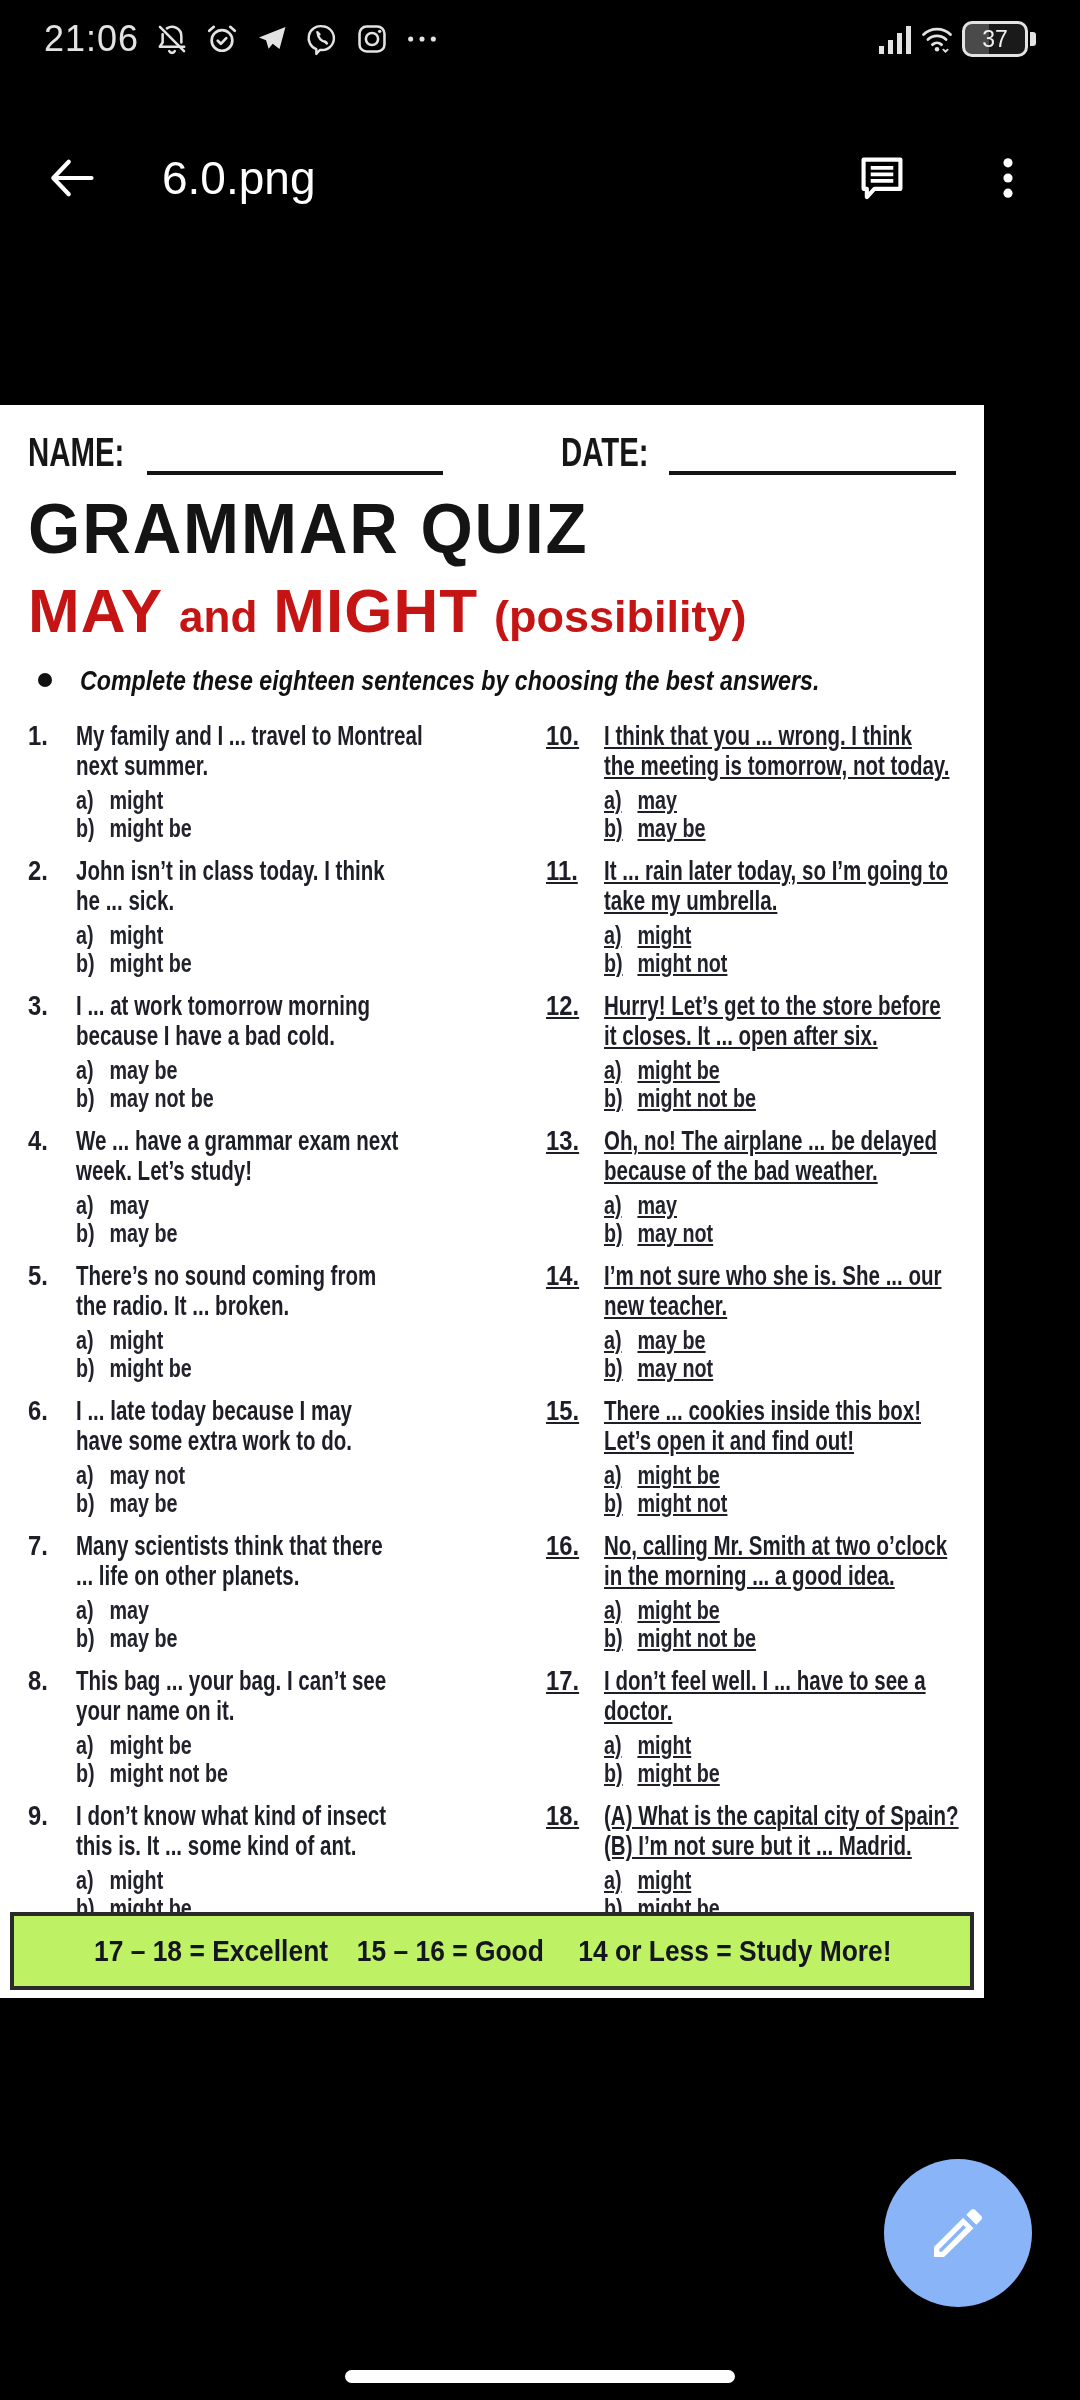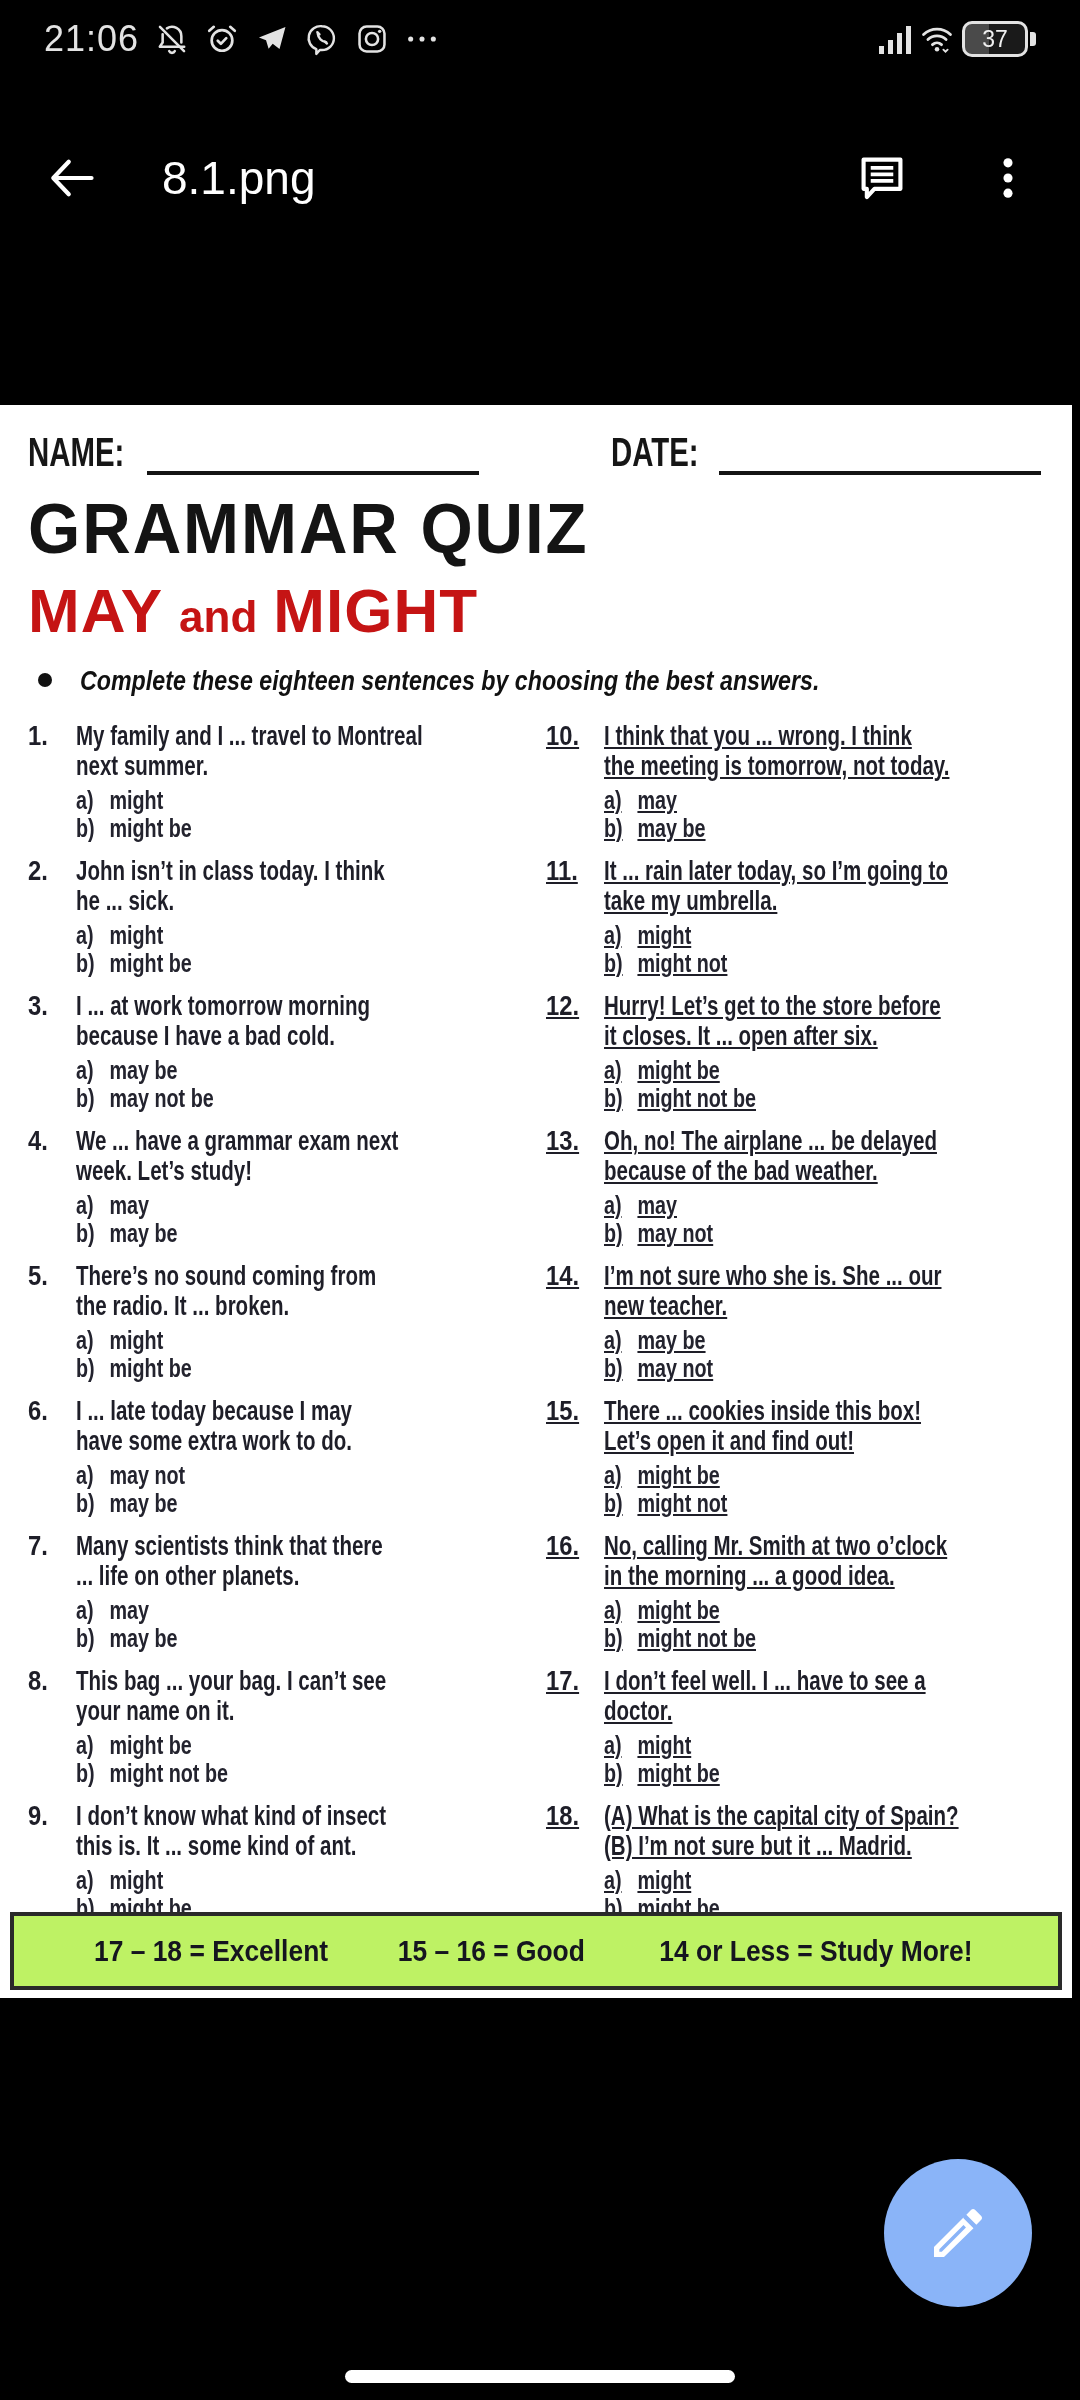--- a/index.html
+++ b/index.html
@@ -35,21 +35,21 @@
     position:absolute; top:118px; left:0; width:1080px; height:120px;
     display:flex; align-items:center; padding:0 46px;
   }
   .back-btn { width:52px; height:52px; }
   .app-title { color:#fff; font-size:46px; font-weight:400; margin-left:64px; flex:1; }
   .app-actions { display:flex; align-items:center; gap:74px; }
   .action-icon { width:52px; height:52px; }
 
   
   .doc {
-    position:absolute; top:405px; left:0; width:1072px; height:1593px;
+    position:absolute; top:405px; left:0; width:984px; height:1593px;
     background:#fff; color:#1e1e28; padding:22px 28px 0 28px;
   }
   .namedate { display:flex; align-items:flex-end; height:48px; }
   .nd-label {
     font-size:35px; font-weight:700; color:#161616;
     transform:scale(0.84,1.14); transform-origin:left bottom; display:inline-block;
     letter-spacing:0;
   }
   .nd-line { border-bottom:4px solid #141414; height:40px; }
   .line-name { width:332px; margin-left:4px; }
@@ -165,21 +165,21 @@
       <span class="battery-nub"></span>
     </span>
   </div>
 </div>
 
 <div class="app-bar">
   <svg class="back-btn" viewBox="0 0 32 32" fill="none" stroke="#ffffff" stroke-width="2.6" stroke-linecap="round" stroke-linejoin="round">
     <path d="M28 16H5"></path>
       <path d="M14 6 4.5 16 14 26"></path>
   </svg>
-  <div class="app-title">8.1.png</div>
+  <div class="app-title">6.0.png</div>
   <div class="app-actions">
     <svg class="action-icon" viewBox="0 0 24 24" fill="none" stroke="#ffffff" stroke-width="1.9" stroke-linejoin="round">
       <path d="M3.5 3.5h17v13.5H8.5L5 20.8v-3.8h-1.5z"></path>
       <path d="M6.8 7.3h10.4M6.8 10.3h10.4M6.8 13.3h10.4" stroke-width="1.7"></path>
     </svg>
     <svg class="action-icon" viewBox="0 0 24 24" fill="#ffffff">
       <circle cx="12" cy="5" r="2.1"></circle>
         <circle cx="12" cy="12" r="2.1"></circle>
         <circle cx="12" cy="19" r="2.1"></circle>
     </svg>
@@ -194,20 +194,21 @@
     <span class="nd-label">DATE:</span>
     <span class="nd-line line-date"></span>
   </div>
 
   <div class="doc-title">GRAMMAR QUIZ</div>
 
   <div class="doc-subtitle">
     <span class="sub-big">MAY</span>
     <span class="sub-and">and</span>
     <span class="sub-big">MIGHT</span>
+    <span class="sub-qual">(possibility)</span>
   </div>
 
   <div class="instruction">
     <span class="bullet"></span>
     <span class="instr-text">Complete these eighteen sentences by choosing the best answers.</span>
   </div>
 
   <div class="q-columns">
     <div class="q-col" id="col-left">
   <div class="q">

